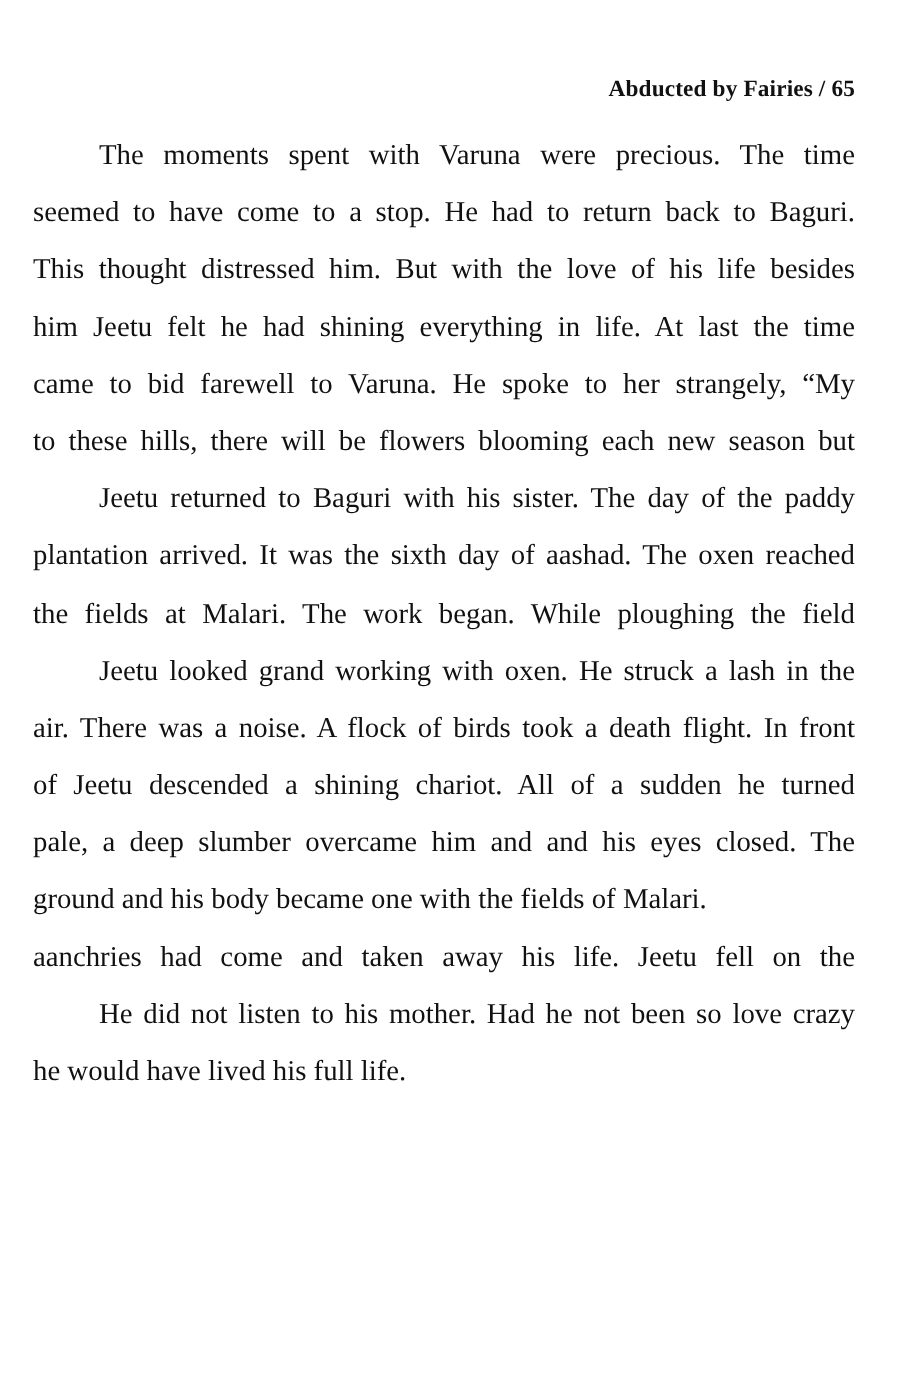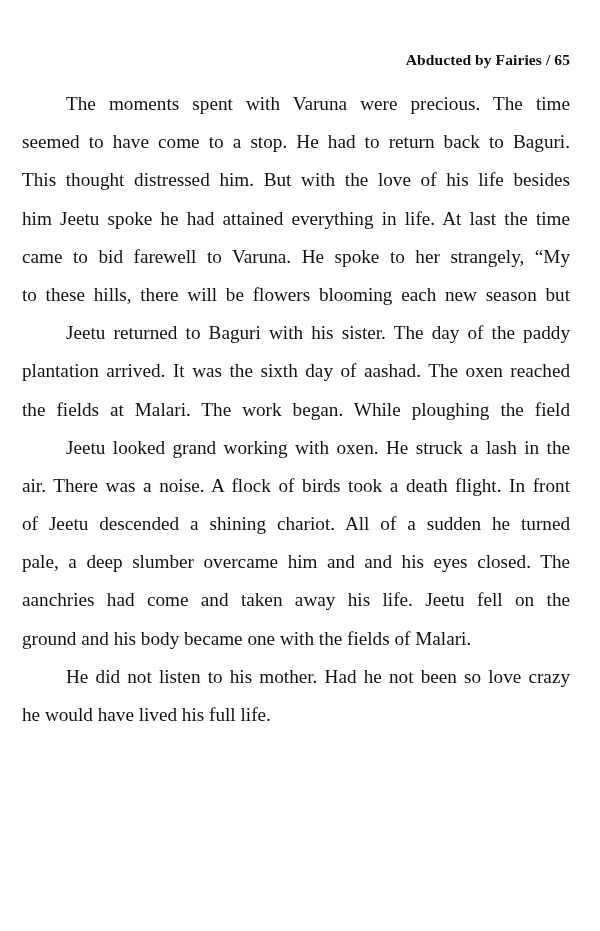--- a/index.html
+++ b/index.html
@@ -61,38 +61,38 @@
 <div class="running-header">
   <span>Abducted by Fairies / 65</span>
 </div>
 
 <div class="body-text">
 
   <div>
     <span class="line indent" style="word-spacing: 0px;"><span>The moments spent with Varuna were precious. The time</span></span>
     <span class="line" style="word-spacing: 0px;"><span>seemed to have come to a stop. He had to return back to Baguri.</span></span>
     <span class="line" style="word-spacing: 0px;"><span>This thought distressed him. But with the love of his life besides</span></span>
-    <span class="line" style="word-spacing: 0px;"><span>him Jeetu spoke he had attained everything in life. At last the time</span></span>
+    <span class="line" style="word-spacing: 0px;"><span>him Jeetu felt he had shining everything in life. At last the time</span></span>
     <span class="line" style="word-spacing: 0px;"><span>came to bid farewell to Varuna. He spoke to her strangely, “My</span></span>
     <span class="line" style="word-spacing: 0px;"><span>to these hills, there will be flowers blooming each new season but</span></span>
   </div>
 
   <div>
     <span class="line indent" style="word-spacing: 0px;"><span>Jeetu returned to Baguri with his sister. The day of the paddy</span></span>
     <span class="line" style="word-spacing: 0.00142045px;"><span>plantation arrived. It was the sixth day of </span><span class="it">aashad</span><span>. The oxen reached</span></span>
     <span class="line" style="word-spacing: 0px;"><span>the fields at Malari. The work began. While ploughing the field</span></span>
   </div>
 
   <div>
     <span class="line indent" style="word-spacing: 0px;"><span>Jeetu looked grand working with oxen. He struck a lash in the</span></span>
     <span class="line" style="word-spacing: 0px;"><span>air. There was a noise. A flock of birds took a death flight. In front</span></span>
     <span class="line" style="word-spacing: 0px;"><span>of Jeetu descended a shining chariot. All of a sudden he turned</span></span>
     <span class="line" style="word-spacing: 0px;"><span>pale, a deep slumber overcame him and and his eyes closed. The</span></span>
+    <span class="line last"><span>ground and his body became one with the fields of Malari.</span></span>
     <span class="line" style="word-spacing: 0px;"><span></span><span class="it">aanchries</span><span> had come and taken away his life. Jeetu fell on the</span></span>
-    <span class="line last"><span>ground and his body became one with the fields of Malari.</span></span>
   </div>
 
   <div>
     <span class="line indent" style="word-spacing: 0px;"><span>He did not listen to his mother. Had he not been so love crazy</span></span>
     <span class="line last"><span>he would have lived his full life.</span></span>
   </div>
 
 </div>
 
 </body></html>

